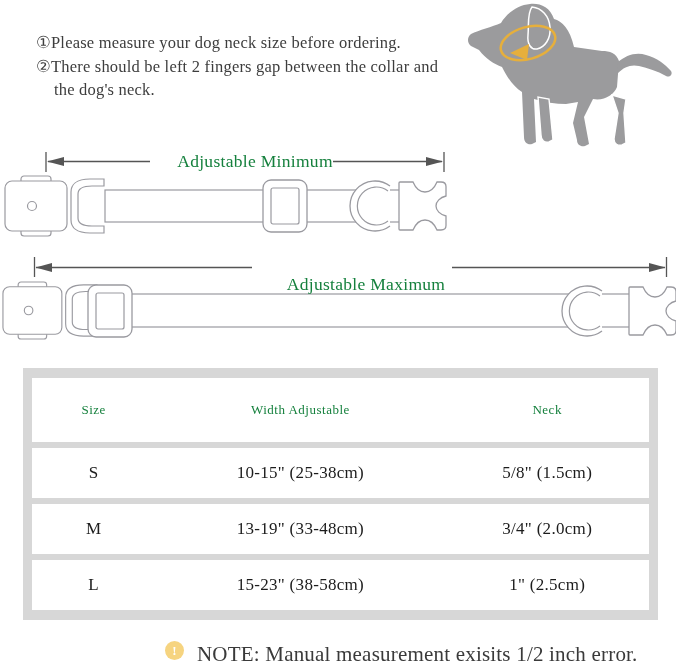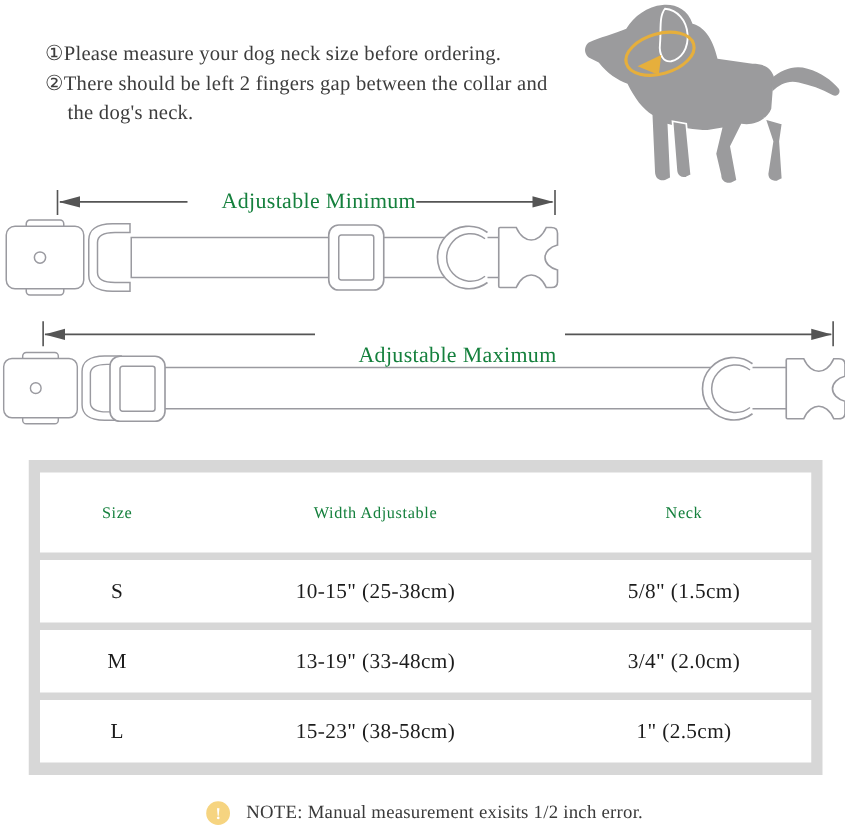--- a/index.html
+++ b/index.html
@@ -33,21 +33,21 @@
   .t-head .t-cell{font-size:13px;color:#15803d;letter-spacing:0.5px;}
   .c1{width:20%;}
   .c2{width:47%;}
   .c3{width:33%;}
   
   .note-icon{
     position:absolute;left:165px;top:641px;width:19px;height:19px;border-radius:50%;
     background:#f6d480;color:#ffffff;font-weight:bold;font-size:13px;line-height:19px;
     text-align:center;
   }
-  .note-text{position:absolute;left:197px;top:642px;font-size:15px;color:#3a3a3a;letter-spacing:0.2px;}
+  .note-text{position:absolute;left:197px;top:642px;font-size:21px;color:#3a3a3a;letter-spacing:0.2px;}
 </style>
 </head>
 <body>
 
 <div class="page">
 
   <div class="instructions">
     <p>①Please measure your dog neck size before ordering.</p>
     <p class="wrap2">②There should be left 2 fingers gap between the collar and the dog's neck.</p>
   </div>

